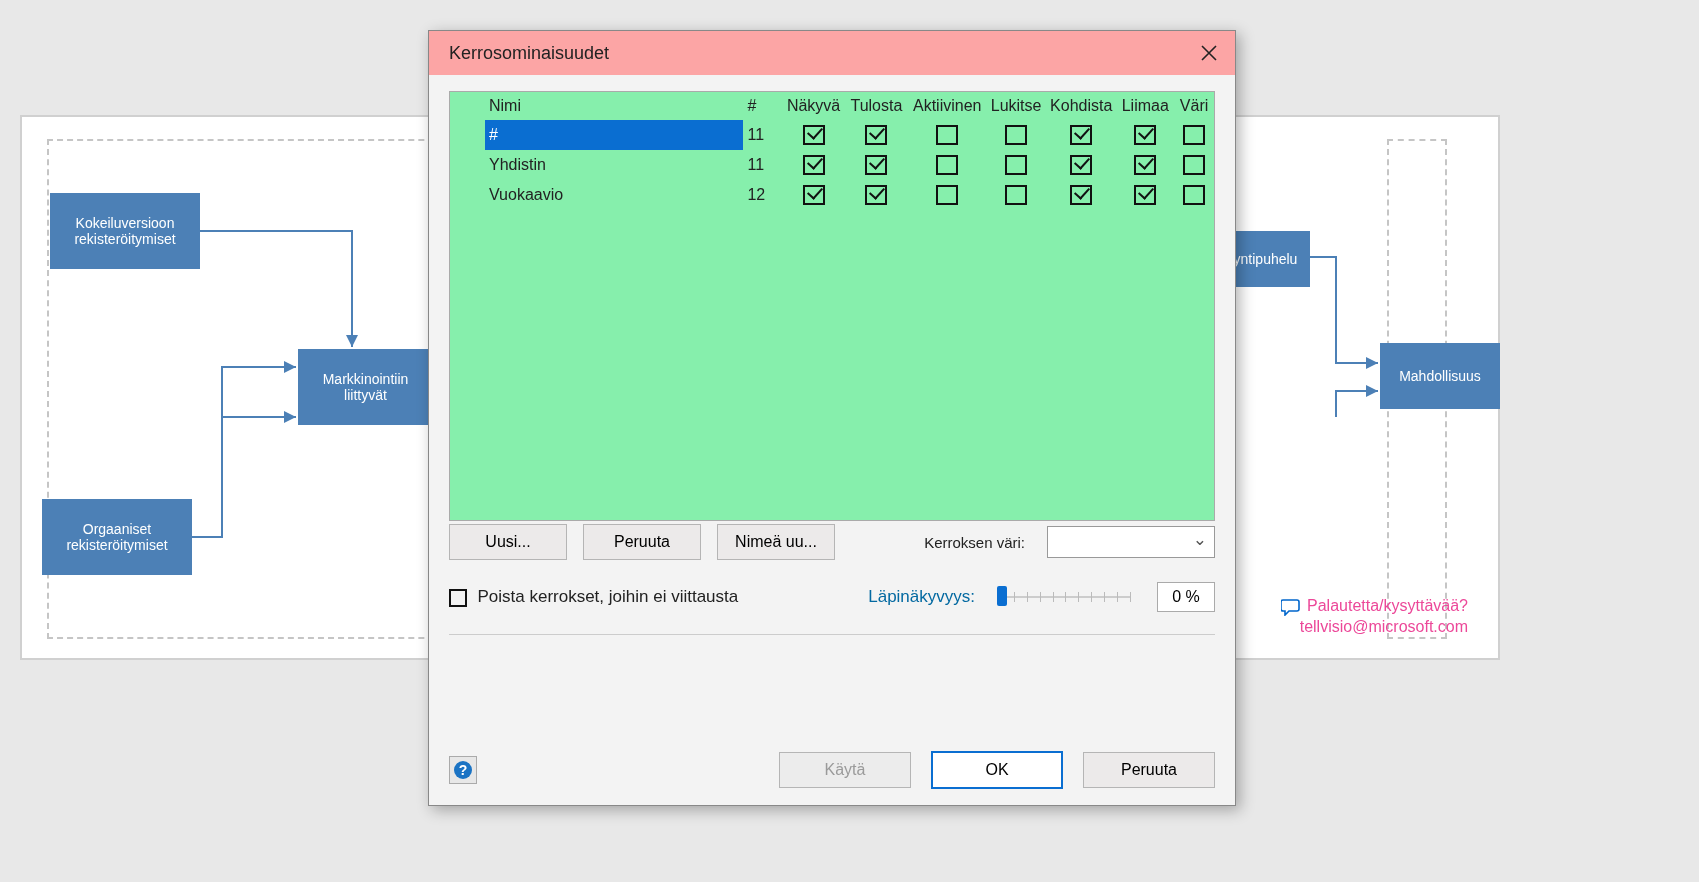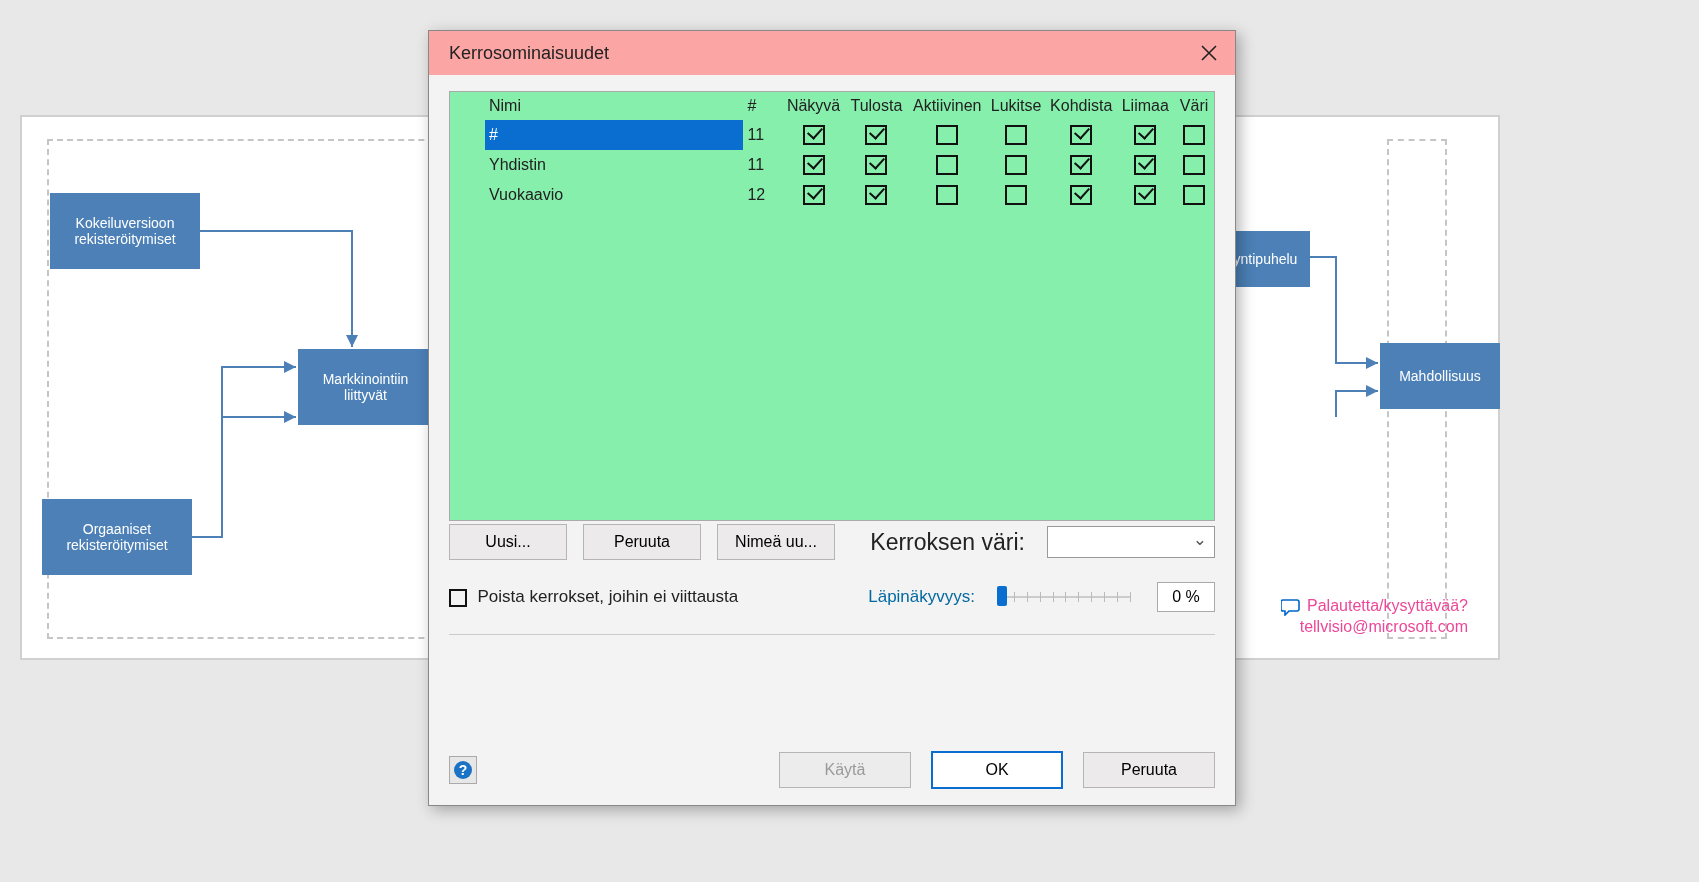--- a/index.html
+++ b/index.html
@@ -121,21 +121,21 @@
   .btn-row { display:flex; gap: 16px; margin-top: 3px; align-items:center; }
   .btn {
     background: #eceaea;
     border: 1px solid #b5b5b5;
     padding: 8px 0;
     width: 118px;
     text-align: center;
     font-size: 16px;
     cursor: pointer;
   }
-  .color-label { font-size: 23px; color: #222; margin-left:auto; margin-right:6px; }
+  .color-label { font-size: 15px; color: #222; margin-left:auto; margin-right:6px; }
   .color-combo {
     border: 1px solid #999;
     width: 168px; height: 32px;
     background:#fff;
     position:relative;
   }
   .color-combo::after {
     content:"⌄";
     position:absolute; right:7px; top:2px; font-size:17px; color:#555;
   }

